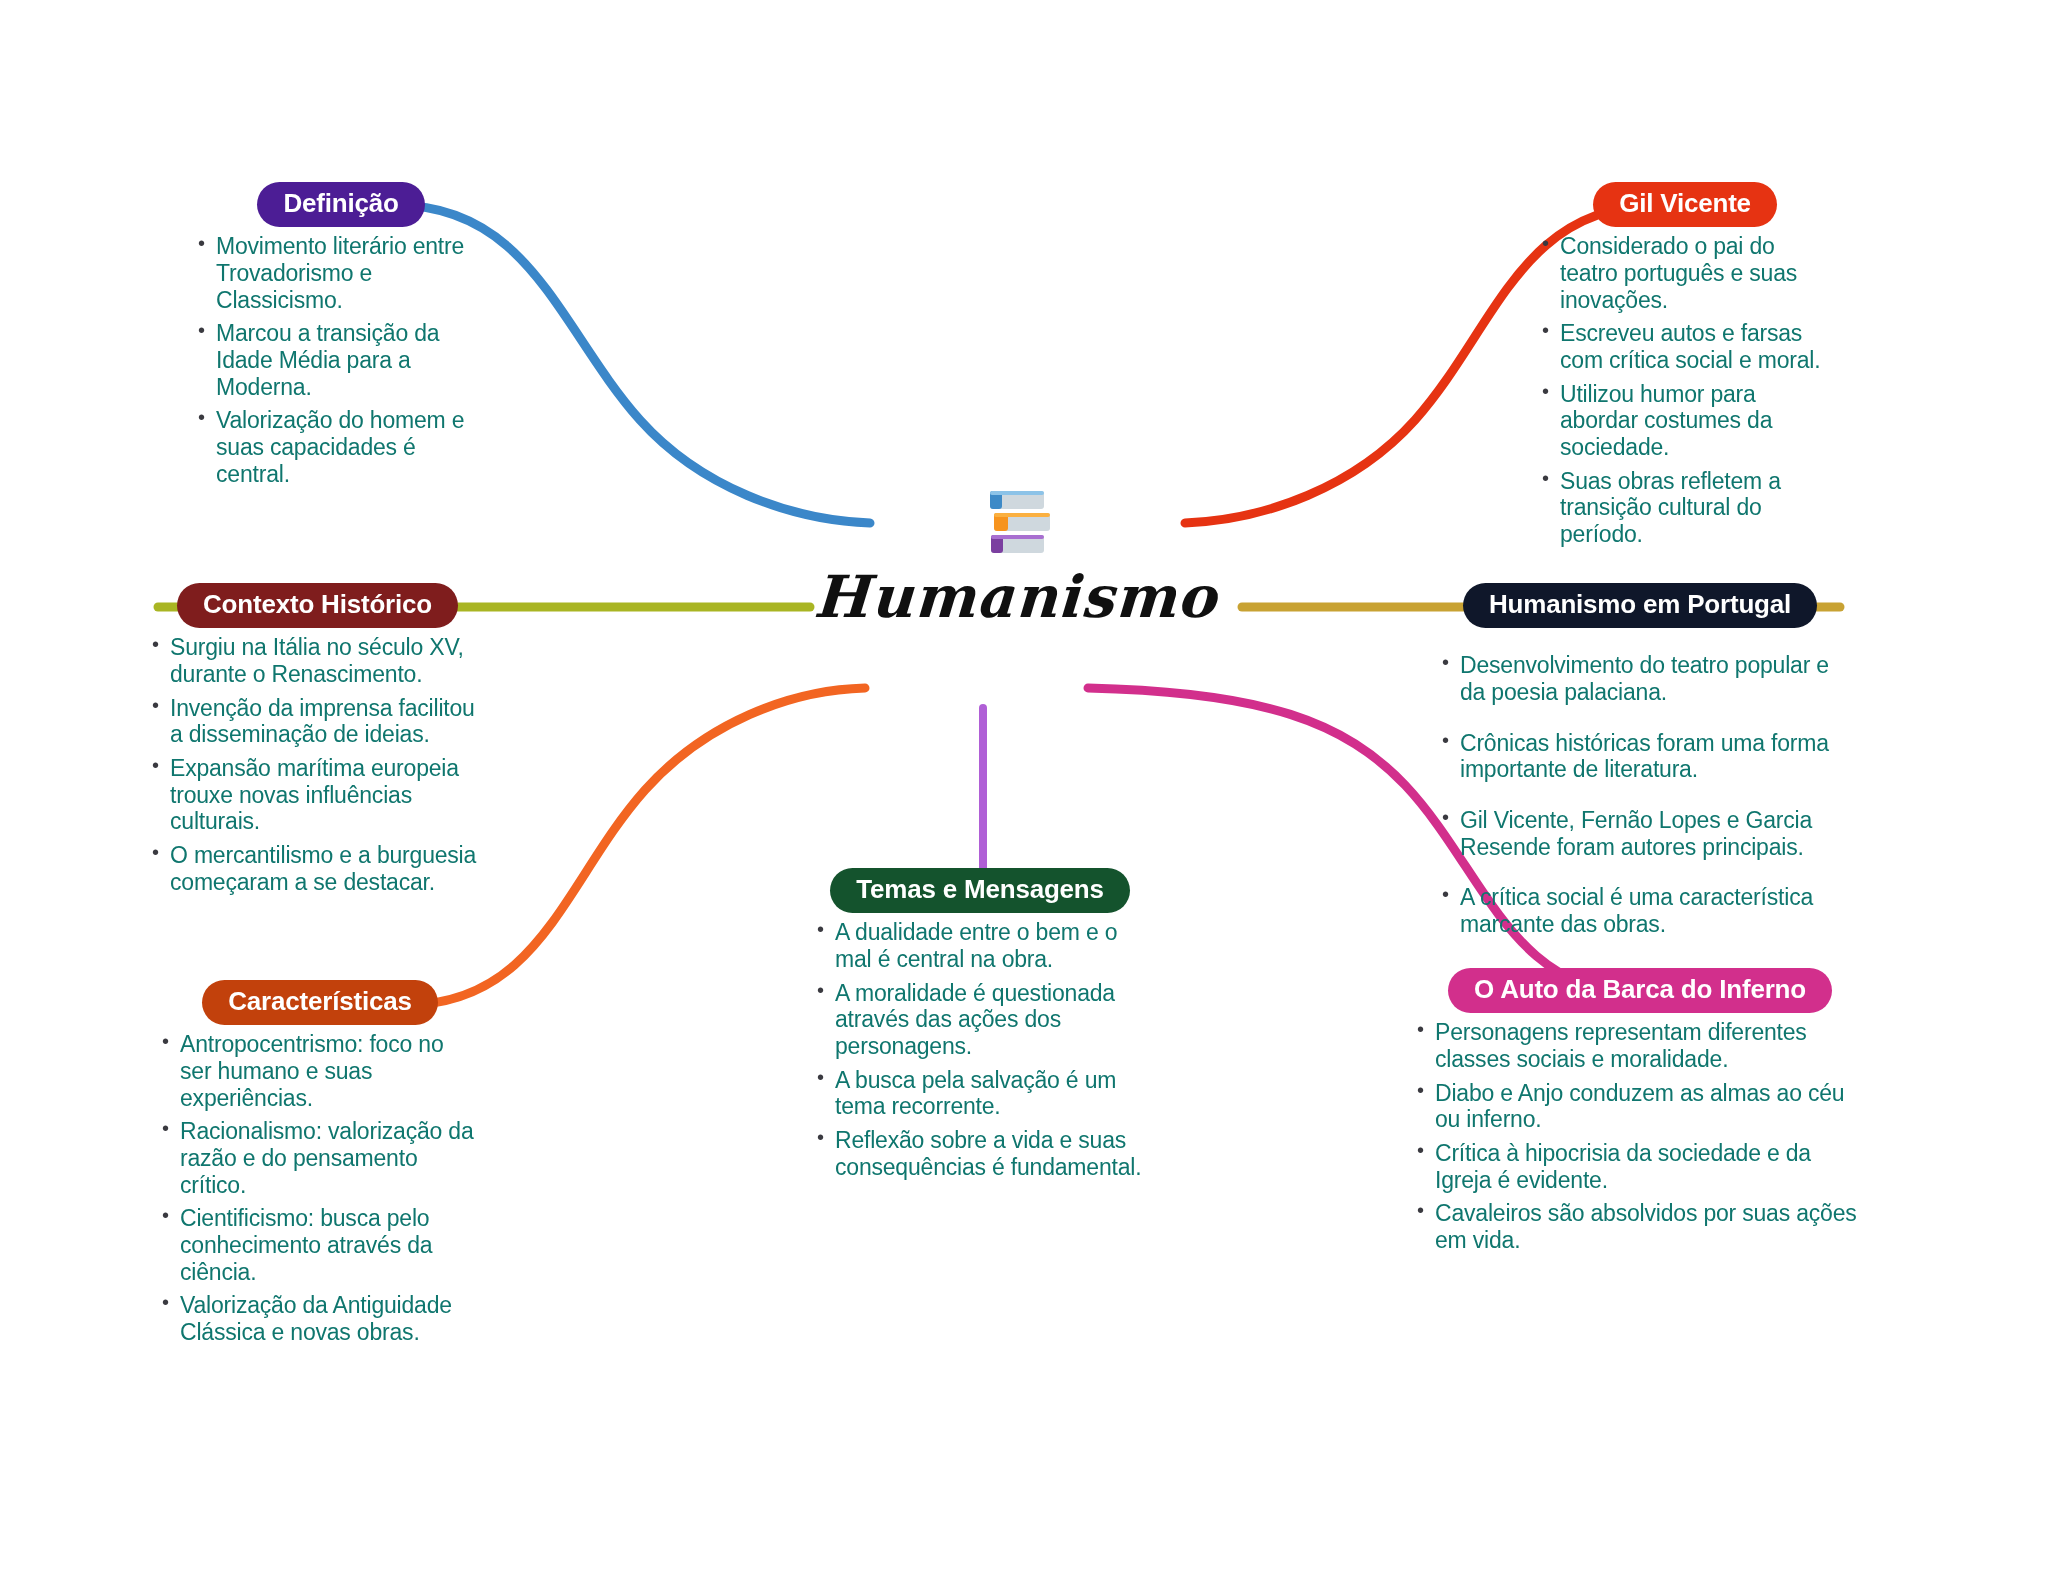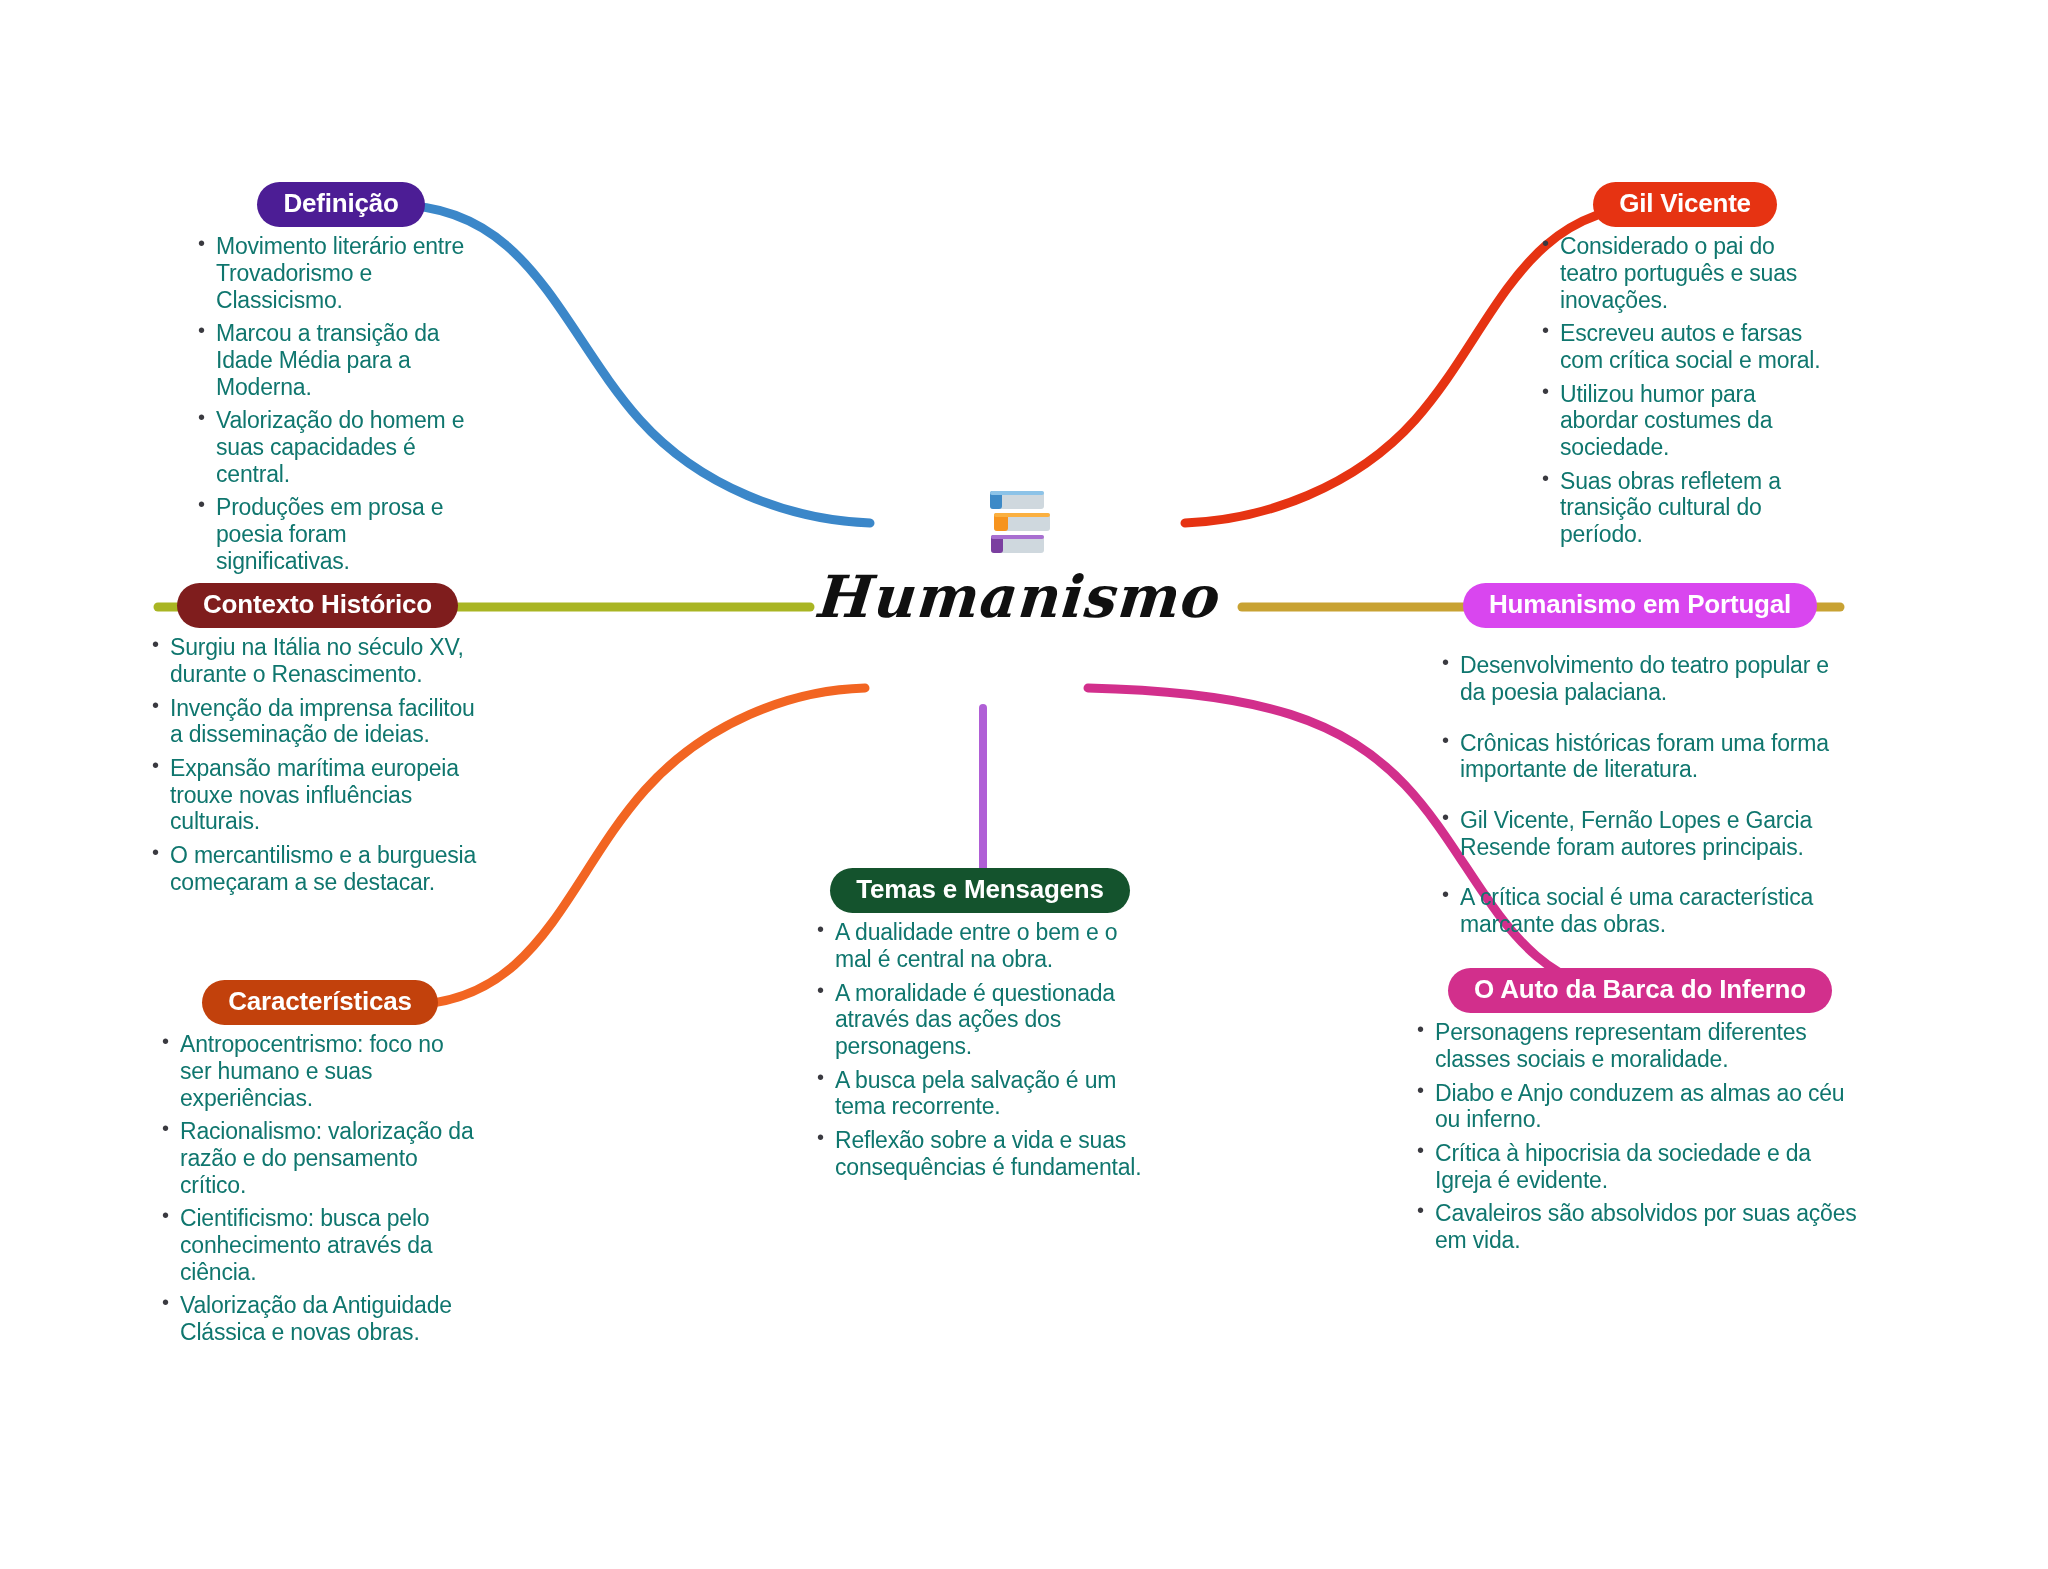--- a/index.html
+++ b/index.html
@@ -149,21 +149,20 @@
   </div>
 
   <div class="branch" id="branch-definicao">
     <div class="badge-row center">
       <div class="badge" style="background:#4c1d95">Definição</div>
     </div>
     <ul class="bullets">
       <li>Movimento literário entre Trovadorismo e Classicismo.</li>
       <li>Marcou a transição da Idade Média para a Moderna.</li>
       <li>Valorização do homem e suas capacidades é central.</li>
-      <li>Produções em prosa e poesia foram significativas.</li>
     </ul>
   </div>
 
   <div class="branch" id="branch-gil-vicente">
     <div class="badge-row center">
       <div class="badge" style="background:#e63312">Gil Vicente</div>
     </div>
     <ul class="bullets">
       <li>Considerado o pai do teatro português e suas inovações.</li>
       <li>Escreveu autos e farsas com crítica social e moral.</li>
@@ -179,21 +178,21 @@
     <ul class="bullets">
       <li>Surgiu na Itália no século XV, durante o Renascimento.</li>
       <li>Invenção da imprensa facilitou a disseminação de ideias.</li>
       <li>Expansão marítima europeia trouxe novas influências culturais.</li>
       <li>O mercantilismo e a burguesia começaram a se destacar.</li>
     </ul>
   </div>
 
   <div class="branch" id="branch-portugal">
     <div class="badge-row center">
-      <div class="badge" style="background:#d946ef">Humanismo em Portugal</div>
+      <div class="badge" style="background:#0f172a">Humanismo em Portugal</div>
     </div>
     <ul class="bullets">
       <li>Desenvolvimento do teatro popular e da poesia palaciana.</li>
       <li>Crônicas históricas foram uma forma importante de literatura.</li>
       <li>Gil Vicente, Fernão Lopes e Garcia Resende foram autores principais.</li>
       <li>A crítica social é uma característica marcante das obras.</li>
     </ul>
   </div>
 
   <div class="branch" id="branch-caracteristicas">

